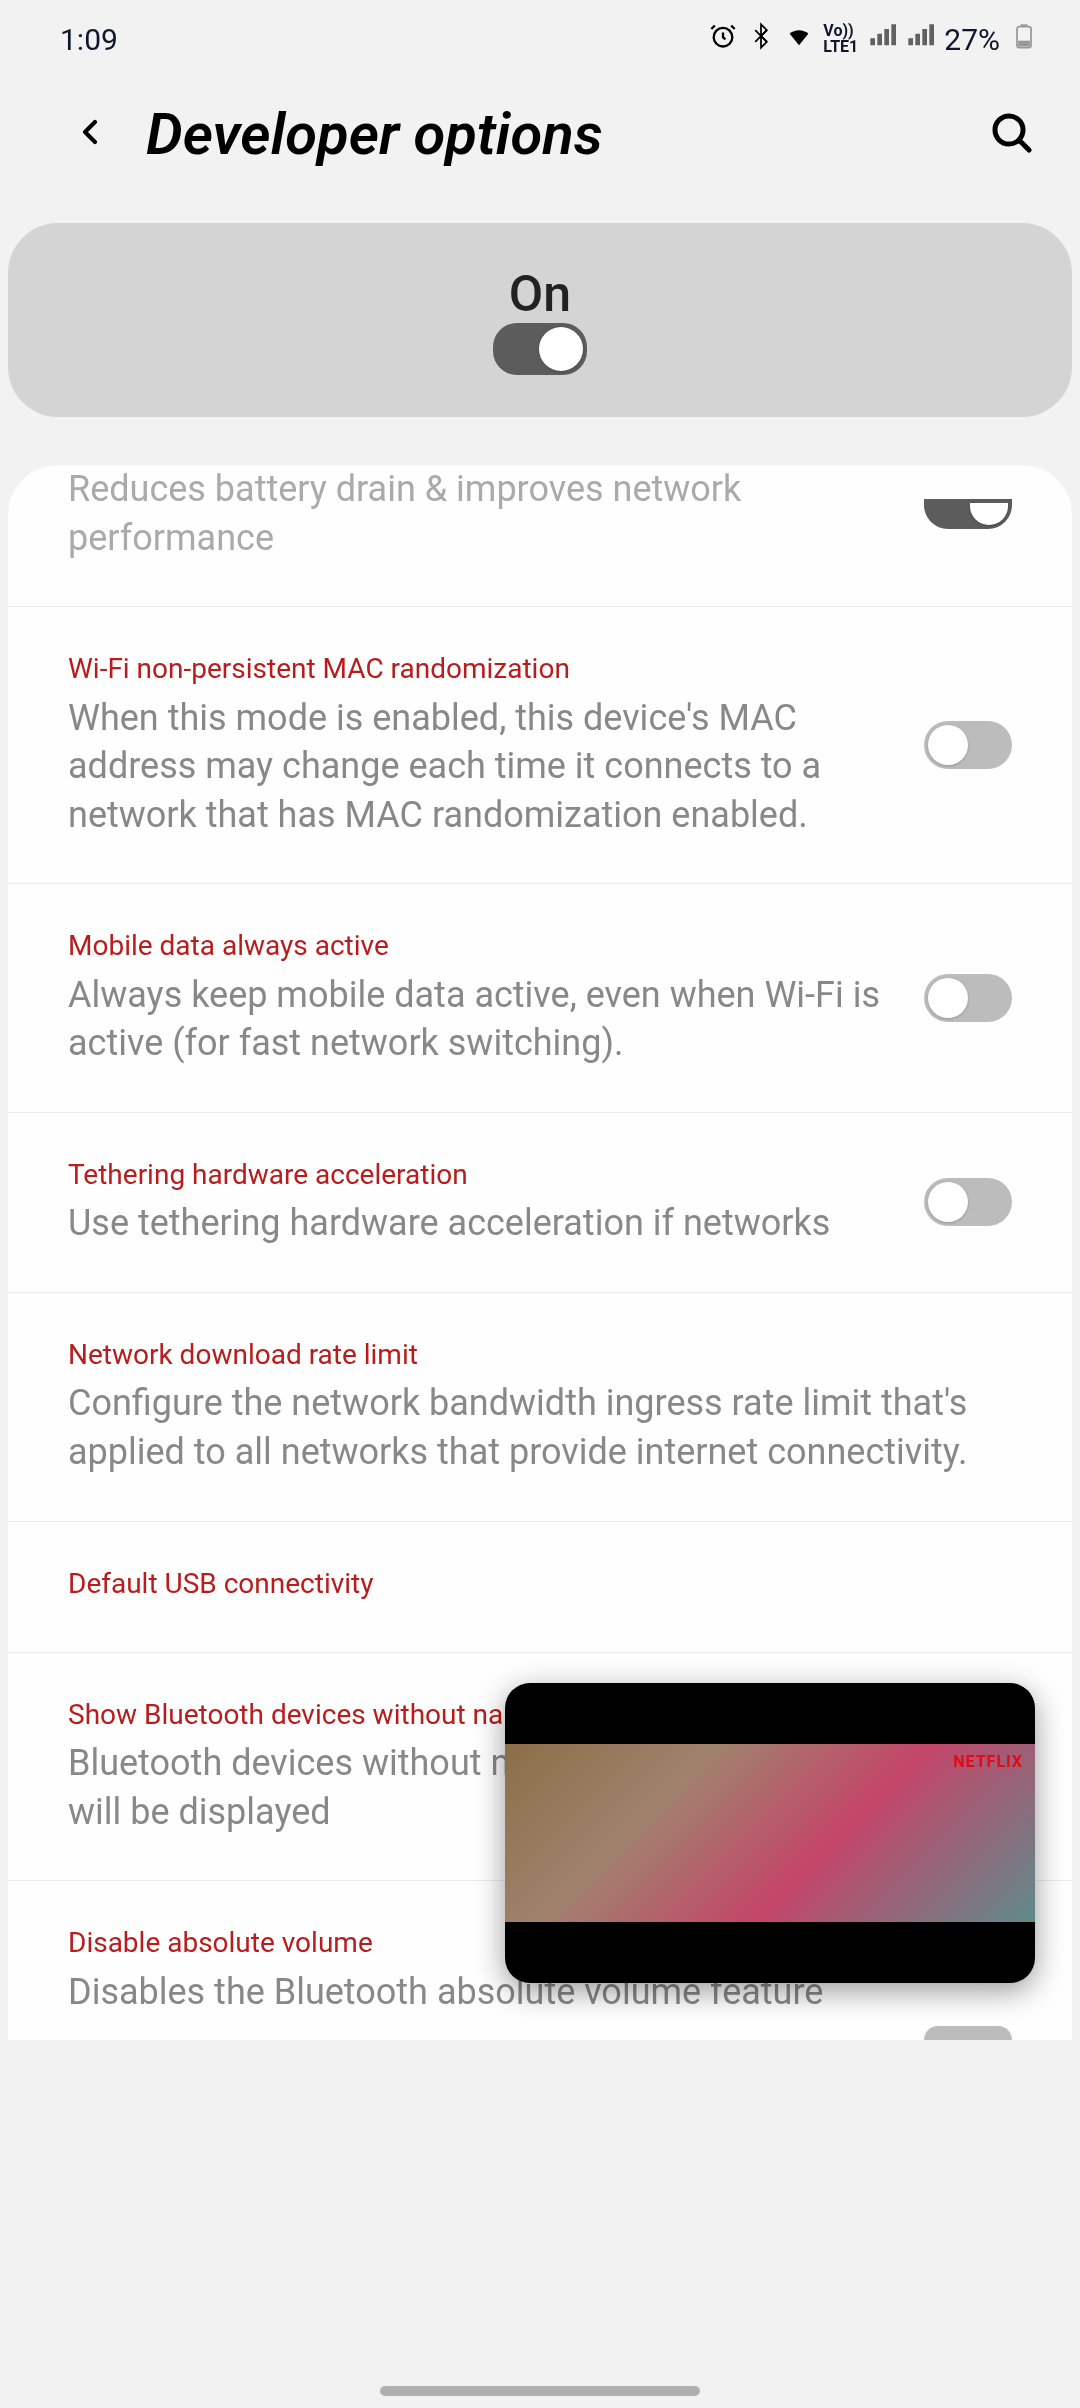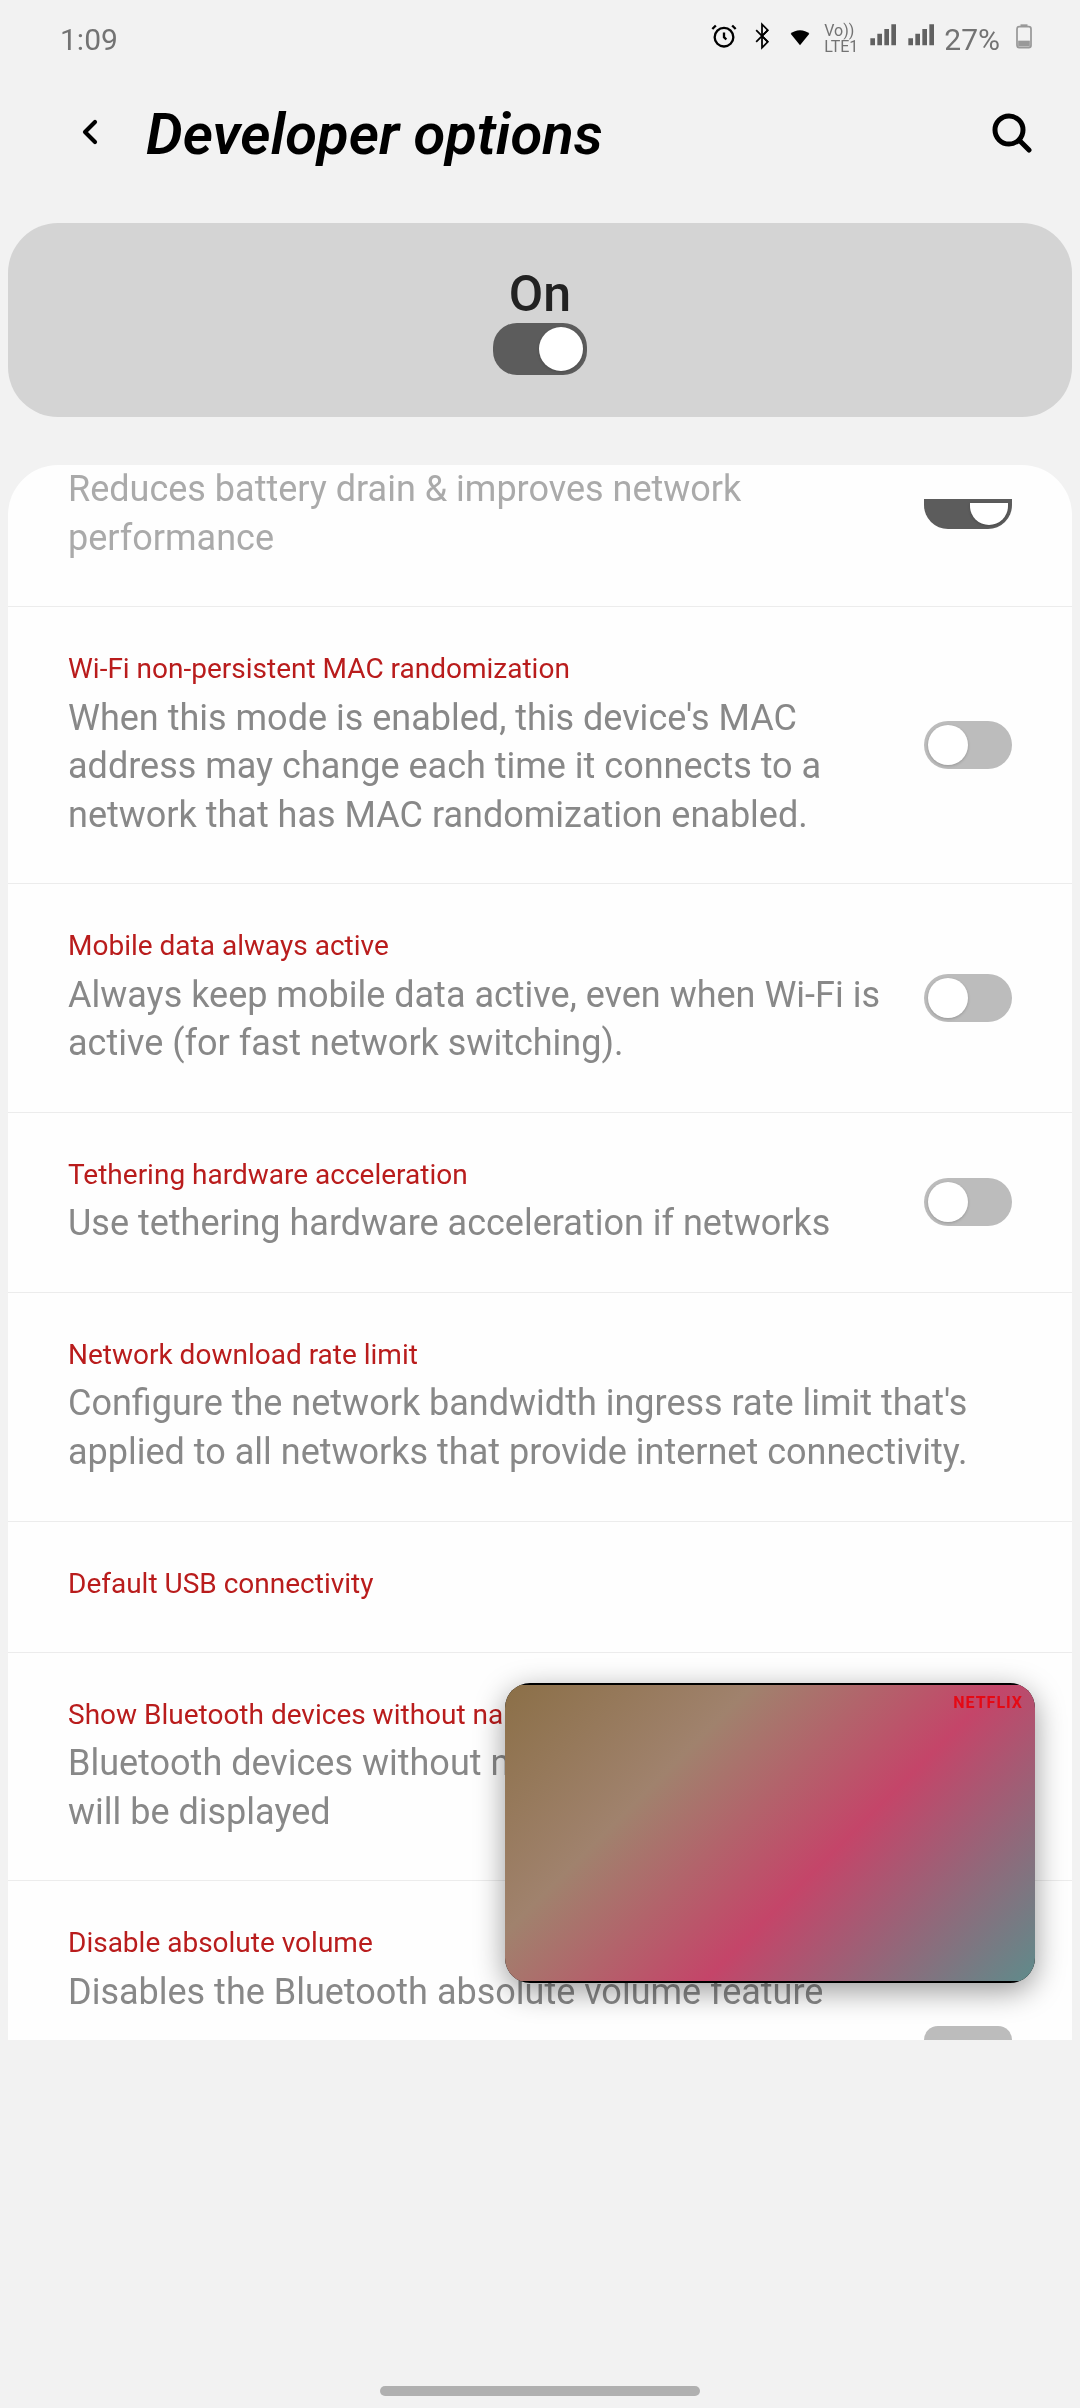--- a/index.html
+++ b/index.html
@@ -14,21 +14,21 @@
       background: #f2f2f2;
       overflow: hidden;
       position: relative;
     }
     .status-bar {
       display: flex;
       justify-content: space-between;
       align-items: center;
       padding: 18px 42px 10px 60px;
       font-size: 30px;
-      color: #737373;
+      color: #0f172a;
       height: 70px;
     }
     .status-right {
       display: flex;
       align-items: center;
       gap: 10px;
       font-size: 26px;
     }
     .status-right svg {
       width: 28px;
@@ -169,21 +169,21 @@
       background: #000;
       border-radius: 25px;
       overflow: hidden;
       box-shadow: 0 8px 30px rgba(0,0,0,0.4);
       display: flex;
       align-items: center;
       justify-content: center;
     }
     .pip-content {
       width: 100%;
-      height: 296px;
+      height: 178px;
       background: linear-gradient(135deg, #8b6f47 0%, #a0826d 30%, #c44569 60%, #5f8b8b 100%);
       position: relative;
     }
     .pip-netflix {
       position: absolute;
       top: 8px;
       right: 12px;
       color: #e50914;
       font-size: 16px;
       font-weight: bold;
@@ -225,21 +225,21 @@
       <svg viewBox="0 0 24 24" fill="#000">
           <path d="M12 2l5 5-5 5 5 5-5 5V2z" stroke="#000" stroke-width="1.5" fill="none"></path>
           <path d="M7 7l10 10M7 17L17 7" stroke="#000" stroke-width="1.5"></path>
         </svg>
     </span>
     <span>
       <svg viewBox="0 0 24 24" fill="#000">
           <path d="M12 20l8-10c-4-4-12-4-16 0l8 10z"></path>
         </svg>
     </span>
-    <span style="font-size:16px;font-weight:normal;line-height:1">Vo))<br>LTE1</span>
+    <span style="font-size:16px;font-weight:bold;line-height:1">Vo))<br>LTE1</span>
     <span>
       <svg viewBox="0 0 24 24" fill="#000">
           <path d="M2 20h4v-6H2zM8 20h4V10H8zM14 20h4V6h-4zM20 20h4V2h-4z" opacity="0.6"></path>
         </svg>
     </span>
     <span>
       <svg viewBox="0 0 24 24" fill="#000">
           <path d="M2 20h4v-6H2zM8 20h4V10H8zM14 20h4V6h-4zM20 20h4V2h-4z" opacity="0.6"></path>
         </svg>
     </span>

